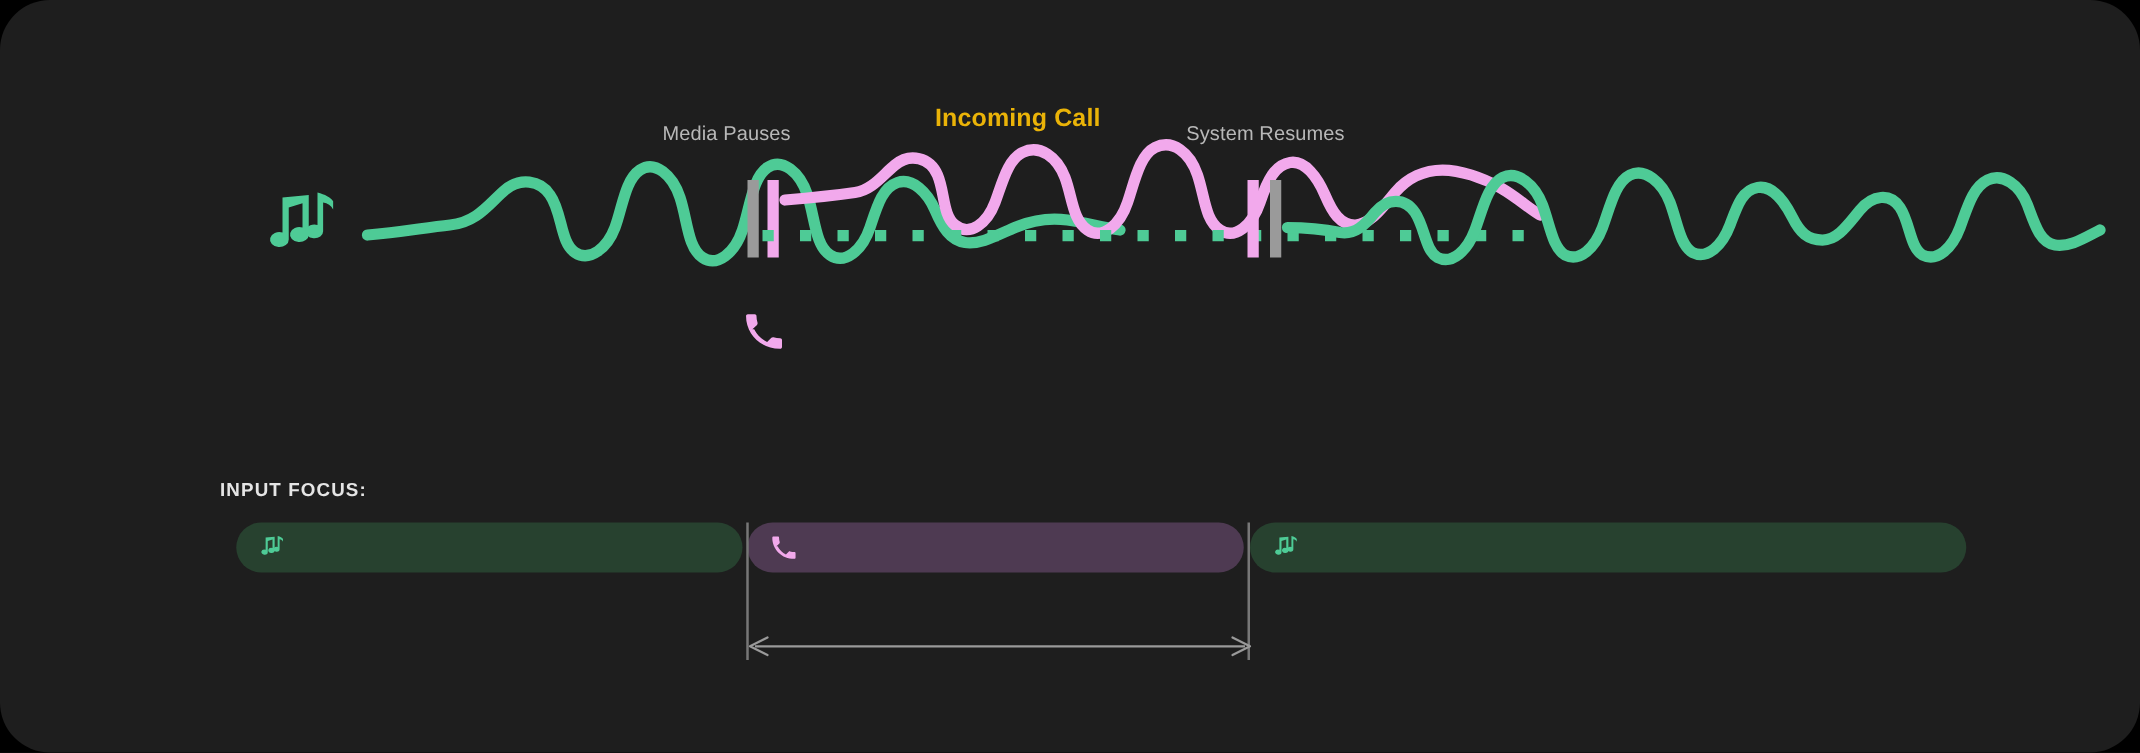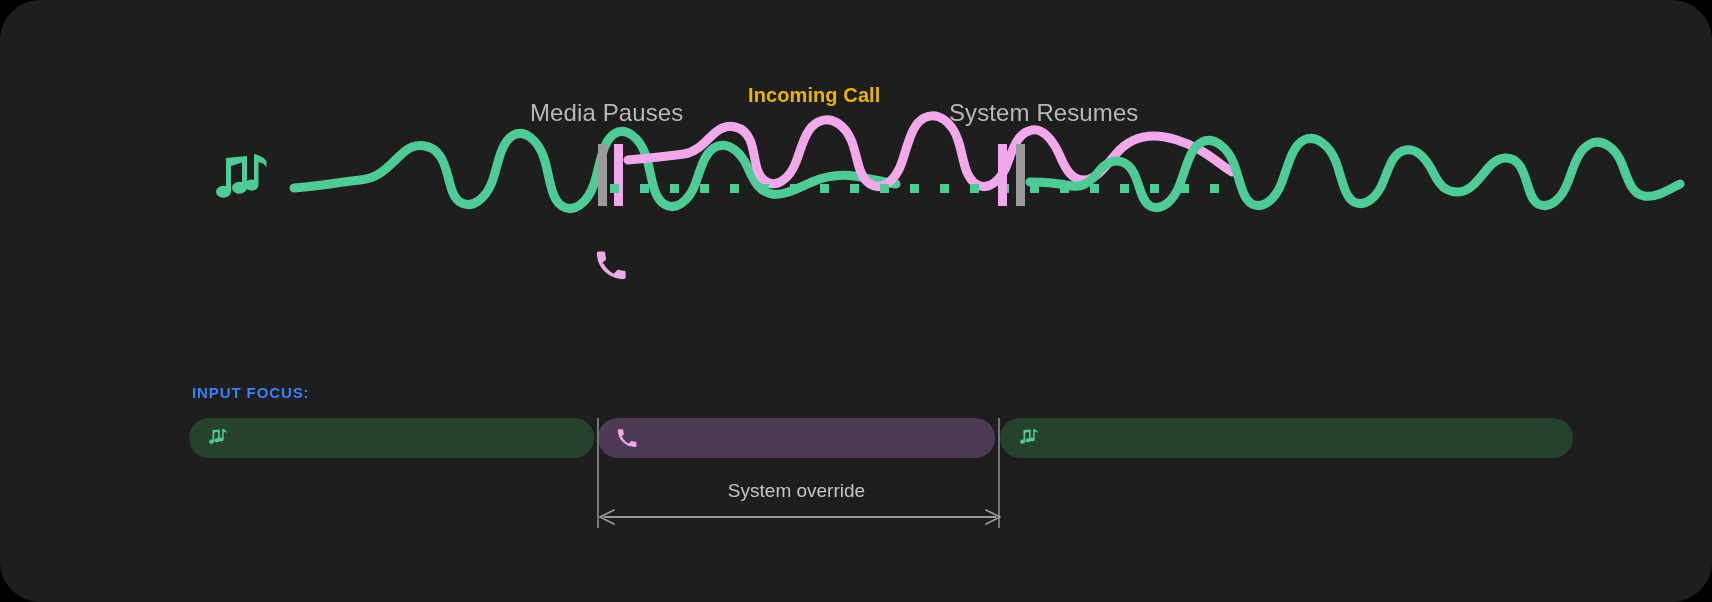--- a/index.html
+++ b/index.html
@@ -27,21 +27,21 @@
   
   .timeline {
     position: absolute;
     left: 0; top: 0;
     width: 1712px;
     height: 330px;
   }
 
   .tl-label {
     position: absolute;
-    font-size: 24px;
+    font-size: 16px;
     color: #b8b8b8;
     white-space: nowrap;
     letter-spacing: .1px;
   }
   .tl-label.pause   { left: 530px; top: 99px; }
   .tl-label.resume  { left: 949px; top: 99px; }
   .tl-label.call {
     left: 748px; top: 84px;
     color: #eab308;
     font-weight: bold;
@@ -67,26 +67,26 @@
     position: absolute;
     left: 594px;
     top: 248px;
     width: 34px;
     height: 34px;
   }
 
   
   .focus-label {
     position: absolute;
-    left: 192px;
+    left: 176px;
     top: 384px;
     font-size: 15px;
     font-weight: bold;
     letter-spacing: .9px;
-    color: #3b82f6;
+    color: #e5e5e5;
   }
 
   .bar {
     position: absolute;
     top: 418px;
     height: 40px;
     border-radius: 20px;
     display: flex;
     align-items: center;
   }
@@ -291,21 +291,20 @@
         <path d="M44 2 L44 28 A7 5.5 0 1 0 48.5 33 L48.5 10
                  C52 10.5 55 12.5 56.5 15.5 L56.5 9
                  C54.5 6 50 3.5 44 2 Z"></path>
       </g>
     </svg>
   </div>
 
   <div class="guide g-left"></div>
   <div class="guide g-right"></div>
 
-  <div class="override-text">System override</div>
 
   <svg class="arrow-svg" viewBox="0 0 420 24">
     <line x1="14" y1="12" x2="406" y2="12" stroke="#9a9a9a" stroke-width="1.8"></line>
     <polyline points="24,5 10,12 24,19" fill="none" stroke="#9a9a9a" stroke-width="1.8" stroke-linecap="round" stroke-linejoin="round"></polyline>
     <polyline points="396,5 410,12 396,19" fill="none" stroke="#9a9a9a" stroke-width="1.8" stroke-linecap="round" stroke-linejoin="round"></polyline>
   </svg>
 
 </div>
 
 </body></html>

